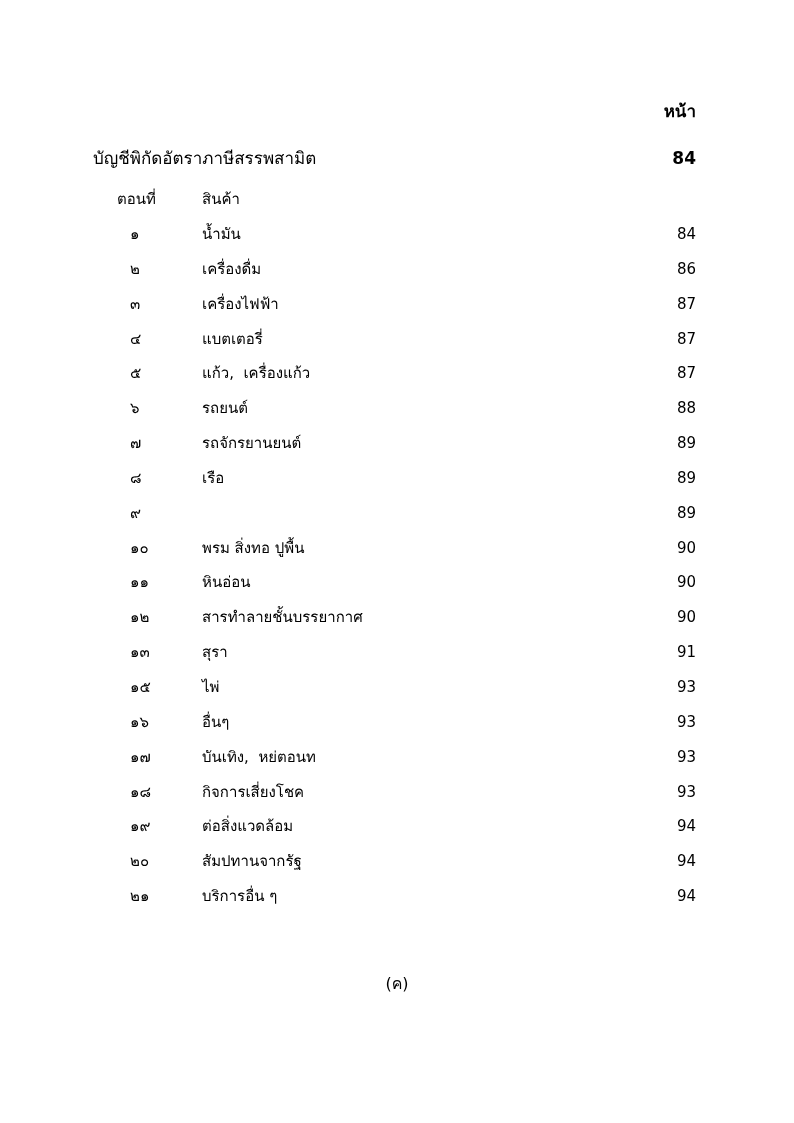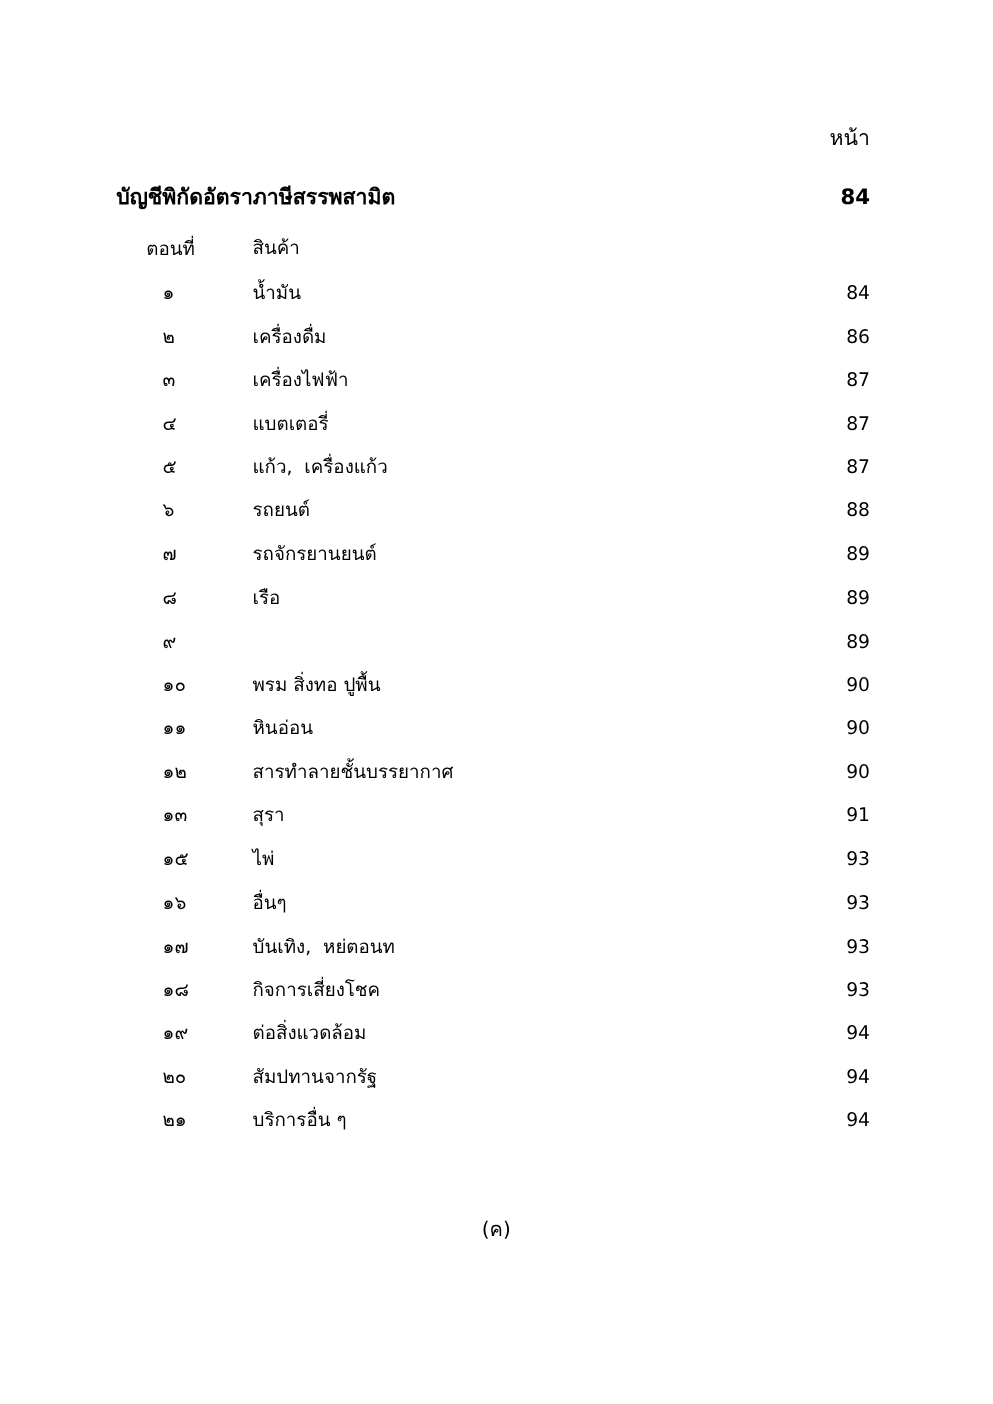--- a/index.html
+++ b/index.html
@@ -13,29 +13,29 @@
     position: relative;
     overflow: hidden;
     font-family: "DejaVu Sans", "Liberation Sans", sans-serif;
     color: #000000;
   }
   .page-label {
     position: absolute;
     right: 98px;
     top: 99px;
     font-size: 17px;
-    font-weight: normal;
+    font-weight: bold;
     line-height: 24px;
   }
   .section-title {
     position: absolute;
     left: 93px;
     top: 145px;
     font-size: 17px;
-    font-weight: bold;
+    font-weight: normal;
     line-height: 26px;
   }
   .section-page {
     position: absolute;
     right: 98px;
     top: 145px;
     font-size: 17px;
     font-weight: bold;
     line-height: 26px;
   }
@@ -45,21 +45,20 @@
     top: 187px;
     font-size: 15px;
     line-height: 24px;
   }
   .col-header-item {
     position: absolute;
     left: 202px;
     top: 187px;
     font-size: 15px;
     line-height: 24px;
-    font-family: Liberation Serif, serif;
   }
   .toc-list {
     position: absolute;
     left: 0;
     top: 222px;
     width: 794px;
     margin: 0;
     padding: 0;
     list-style: none;
   }

